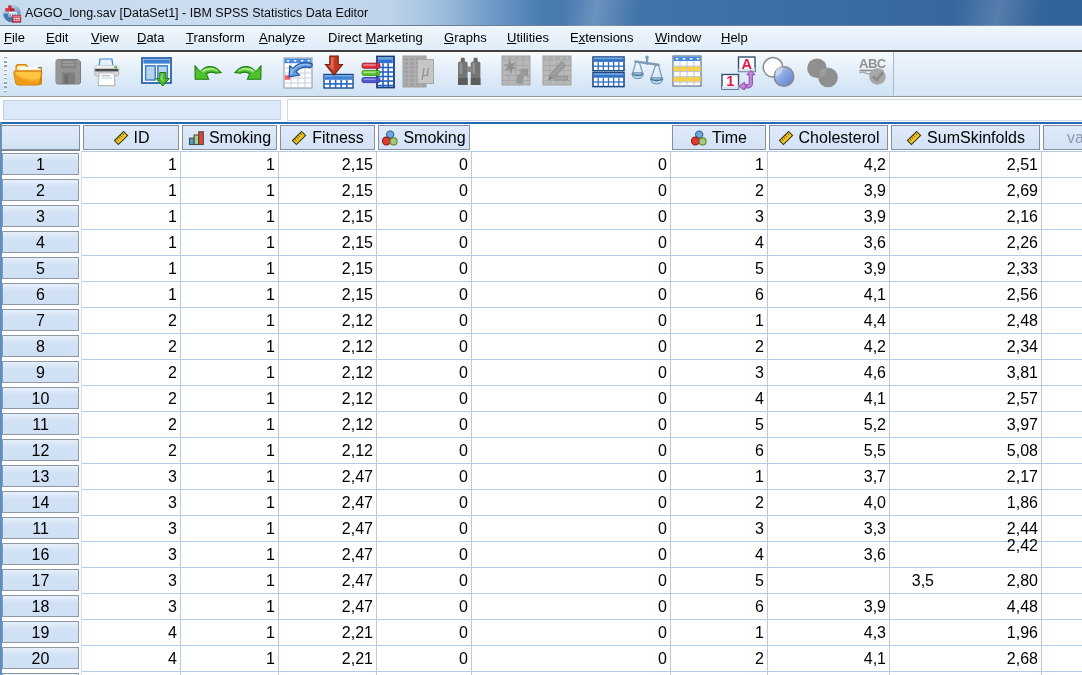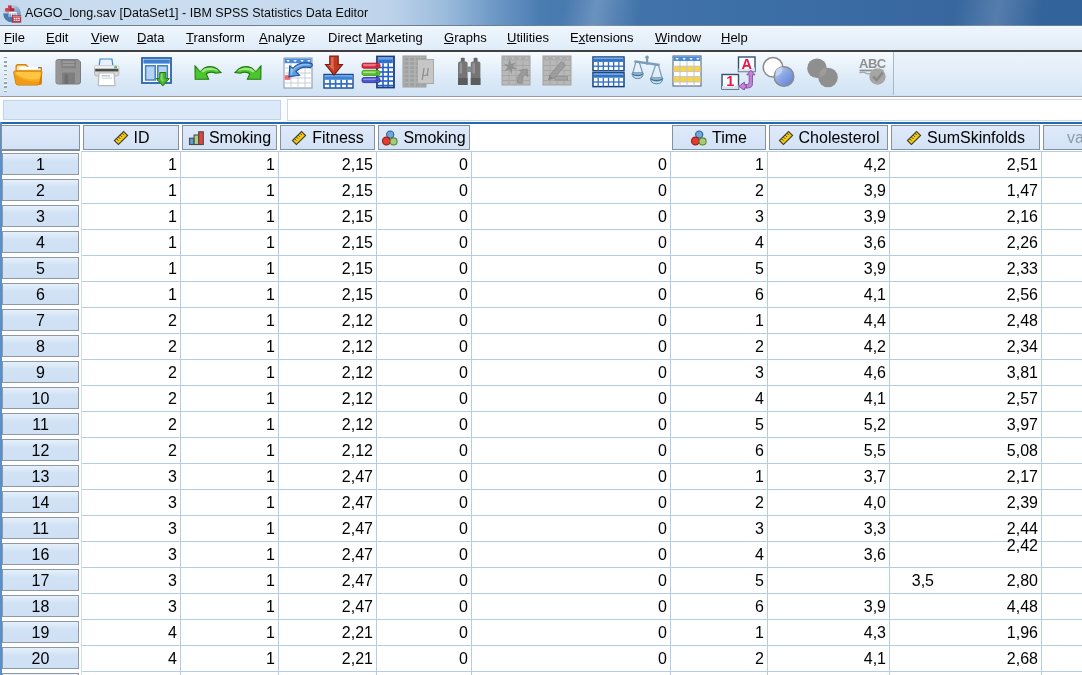--- a/index.html
+++ b/index.html
@@ -139,21 +139,21 @@
 <div class="dc" style="left:809px;top:151px;width:80px">4,2</div>
 <div class="dc" style="left:961px;top:151px;width:80px">2,51</div>
 <div class="rh" style="top:179px">2</div>
 <div class="dc" style="left:100px;top:177px;width:80px">1</div>
 <div class="dc" style="left:198px;top:177px;width:80px">1</div>
 <div class="dc" style="left:296px;top:177px;width:80px">2,15</div>
 <div class="dc" style="left:391px;top:177px;width:80px">0</div>
 <div class="dc" style="left:590px;top:177px;width:80px">0</div>
 <div class="dc" style="left:687px;top:177px;width:80px">2</div>
 <div class="dc" style="left:809px;top:177px;width:80px">3,9</div>
-<div class="dc" style="left:961px;top:177px;width:80px">1,47</div>
+<div class="dc" style="left:961px;top:177px;width:80px">2,69</div>
 <div class="rh" style="top:205px">3</div>
 <div class="dc" style="left:100px;top:203px;width:80px">1</div>
 <div class="dc" style="left:198px;top:203px;width:80px">1</div>
 <div class="dc" style="left:296px;top:203px;width:80px">2,15</div>
 <div class="dc" style="left:391px;top:203px;width:80px">0</div>
 <div class="dc" style="left:590px;top:203px;width:80px">0</div>
 <div class="dc" style="left:687px;top:203px;width:80px">3</div>
 <div class="dc" style="left:809px;top:203px;width:80px">3,9</div>
 <div class="dc" style="left:961px;top:203px;width:80px">2,16</div>
 <div class="rh" style="top:231px">4</div>
@@ -247,21 +247,21 @@
 <div class="dc" style="left:809px;top:463px;width:80px">3,7</div>
 <div class="dc" style="left:961px;top:463px;width:80px">2,17</div>
 <div class="rh" style="top:491px">14</div>
 <div class="dc" style="left:100px;top:489px;width:80px">3</div>
 <div class="dc" style="left:198px;top:489px;width:80px">1</div>
 <div class="dc" style="left:296px;top:489px;width:80px">2,47</div>
 <div class="dc" style="left:391px;top:489px;width:80px">0</div>
 <div class="dc" style="left:590px;top:489px;width:80px">0</div>
 <div class="dc" style="left:687px;top:489px;width:80px">2</div>
 <div class="dc" style="left:809px;top:489px;width:80px">4,0</div>
-<div class="dc" style="left:961px;top:489px;width:80px">2,39</div>
+<div class="dc" style="left:961px;top:489px;width:80px">1,86</div>
 <div class="rh" style="top:517px">11</div>
 <div class="dc" style="left:100px;top:515px;width:80px">3</div>
 <div class="dc" style="left:198px;top:515px;width:80px">1</div>
 <div class="dc" style="left:296px;top:515px;width:80px">2,47</div>
 <div class="dc" style="left:391px;top:515px;width:80px">0</div>
 <div class="dc" style="left:590px;top:515px;width:80px">0</div>
 <div class="dc" style="left:687px;top:515px;width:80px">3</div>
 <div class="dc" style="left:809px;top:515px;width:80px">3,3</div>
 <div class="dc" style="left:961px;top:515px;width:80px">2,44</div>
 <div class="rh" style="top:543px">16</div>

